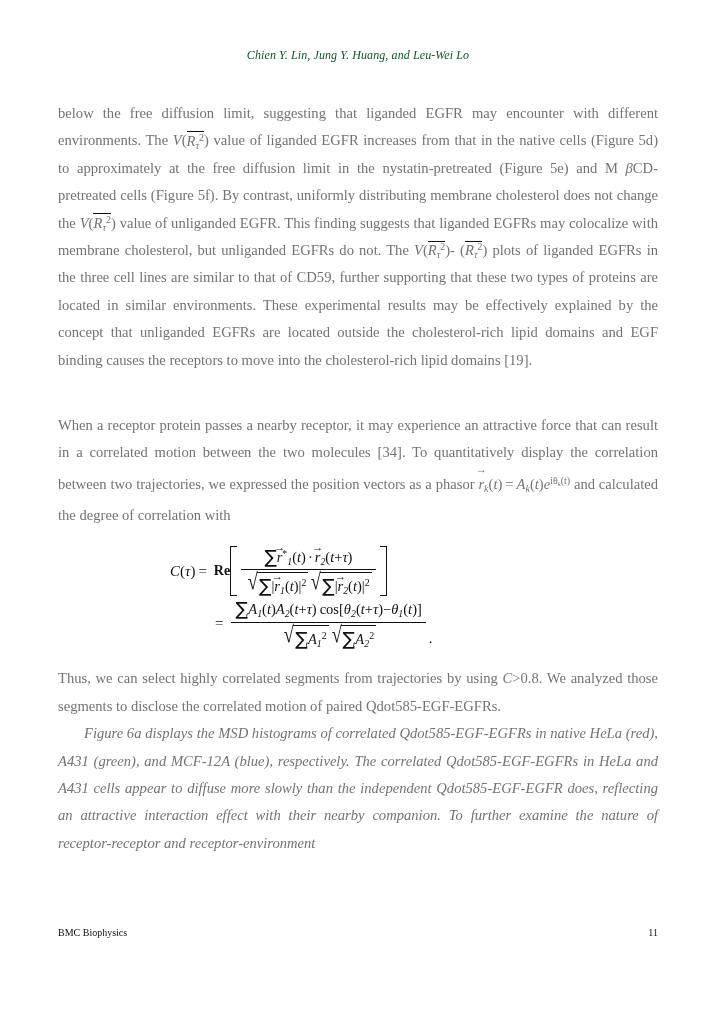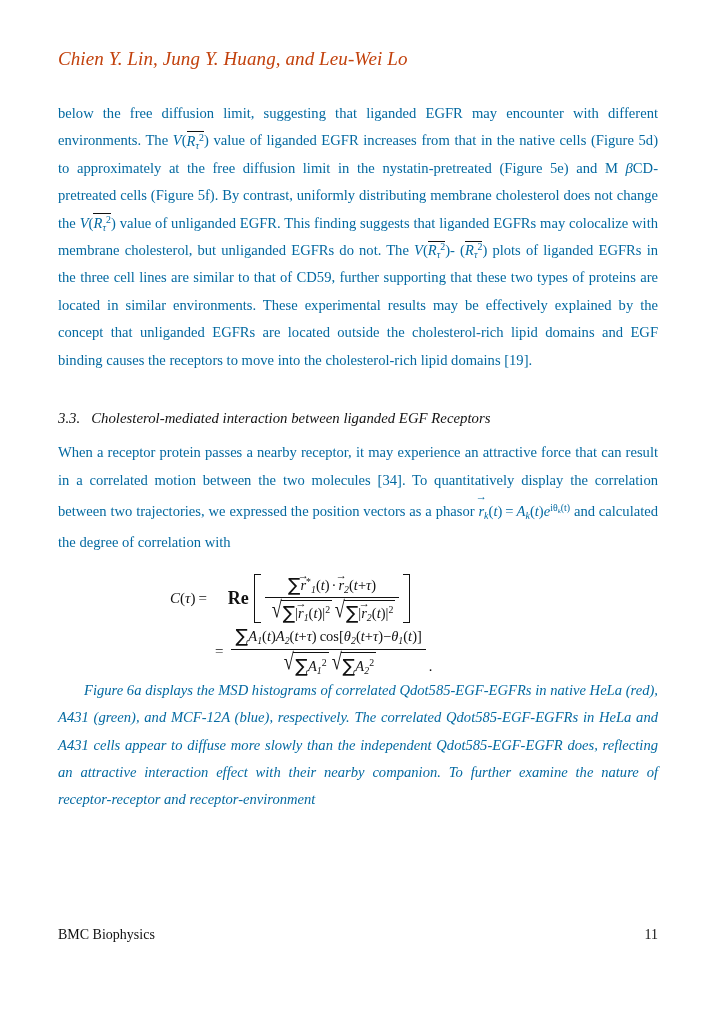--- a/index.html
+++ b/index.html
@@ -23,42 +23,42 @@
     box-sizing: border-box;
     padding: 0;
   }
 
   
   .running-header {
     position: absolute;
     left: 58px;
     top: 48px;
     width: 600px;
-    text-align: left;
-    font-style: italic;
-    font-size: 19px;
+    text-align: center;
+    font-style: italic;
+    font-size: 12px;
     letter-spacing: 0.1px;
-    color: #c2410c;
+    color: #14532d;
   }
 
   
   .column {
     position: absolute;
     left: 58px;
     top: 100px;
     width: 600px;
   }
 
   p.body {
     margin: 0;
     text-align: justify;
     text-justify: inter-word;
     font-size: 14.6px;
     line-height: 27.4px;
-    color: #0369a1;
+    color: #737373;
     -webkit-hyphens: none;
     hyphens: none;
   }
   p.body.indent {
     text-indent: 26px;
     font-style: italic;
   }
 
   
   h3.section-heading {
@@ -117,28 +117,27 @@
   .eq-line {
     display: flex;
     align-items: center;
     justify-content: flex-start;
   }
   .eq-line-1 { padding-left: 112px; }
   .eq-line-2 { padding-left: 157px; margin-top: 2px; }
 
   .eq-lhs {
     white-space: nowrap;
-    margin-right: 21px;
+    margin-right: 7px;
     font-size: 15px;
   }
   .eq-re {
     font-style: normal;
     font-weight: bold;
-    margin-right: 5px;
-    font-size: 18px;
+    font-size: 14px;
     text-align: center;
   }
   .eq-eq-sign {
     margin-right: 8px;
     font-size: 15px;
   }
 
   
   .bracket {
     display: inline-block;
@@ -218,40 +217,39 @@
 
   
   .footer {
     position: absolute;
     left: 58px;
     top: 927px;
     width: 600px;
     display: flex;
     justify-content: space-between;
     align-items: baseline;
-    font-size: 14px;
+    font-size: 10px;
     color: #111;
   }
 </style>
 </head>
 <body>
 
 <div class="page">
 
   <div class="running-header">
     <span>Chien Y. Lin, Jung Y. Huang, and Leu-Wei Lo</span>
   </div>
 
   <div class="column">
 
     <p class="body"><span>below the free diffusion limit, suggesting that liganded EGFR may encounter with different environments. The </span><span class="mi"><span>V</span><span class="mup">(</span><span class="ovl"><span>R</span><span class="msub">τ</span><span class="msup">2</span></span><span class="mup">)</span></span><span> value of liganded EGFR increases from that in the native cells (Figure 5d) to approximately at the free diffusion limit in the nystatin-pretreated (Figure 5e) and M </span><span class="mi">β</span><span>CD-pretreated cells (Figure 5f). By contrast, uniformly distributing membrane cholesterol does not change the </span><span class="mi"><span>V</span><span class="mup">(</span><span class="ovl"><span>R</span><span class="msub">τ</span><span class="msup">2</span></span><span class="mup">)</span></span><span> value of unliganded EGFR. This finding suggests that liganded EGFRs may colocalize with membrane cholesterol, but unliganded EGFRs do not. The </span><span class="mi"><span>V</span><span class="mup">(</span><span class="ovl"><span>R</span><span class="msub">τ</span><span class="msup">2</span></span><span class="mup">)</span></span><span>- </span><span class="mi"><span class="mup">(</span><span class="ovl"><span>R</span><span class="msub">τ</span><span class="msup">2</span></span><span class="mup">)</span></span><span> plots of liganded EGFRs in the three cell lines are similar to that of CD59, further supporting that these two types of proteins are located in similar environments. These experimental results may be effectively explained by the concept that unliganded EGFRs are located outside the cholesterol-rich lipid domains and EGF binding causes the receptors to move into the cholesterol-rich lipid domains [19].</span></p>
 
     <div class="gap-before-heading"></div>
 
-    <h3 class="section-heading"><span class="secnum">3.3.</span><span>Cholesterol-mediated interaction between liganded EGF Receptors</span></h3>
 
     <div class="gap-after-heading"></div>
 
     <p class="body"><span>When a receptor protein passes a nearby receptor, it may experience an attractive force that can result in a correlated motion between the two molecules [34]. To quantitatively display the correlation between two trajectories, we expressed the position vectors as a phasor </span><span class="mi"><span class="vecwrap"><span class="arrow">→</span><span>r</span></span><span class="msub">k</span><span class="mup">(</span><span>t</span><span class="mup">)</span><span class="mathspace"></span><span class="mup">=</span><span class="mathspace"></span><span>A</span><span class="msub">k</span><span class="mup">(</span><span>t</span><span class="mup">)</span><span>e</span><span class="msup"><span>i</span><span>θ</span><span class="msub">k</span><span class="mup">(</span><span>t</span><span class="mup">)</span></span></span><span> and calculated the degree of correlation with</span></p>
 
     <div class="equation-block">
 
       <div class="eq-line eq-line-1">
         <span class="eq-lhs mi"><span>C</span><span class="mup">(</span><span>τ</span><span class="mup">)</span><span class="mathspace"></span><span class="mup">=</span></span>
         <span class="eq-re">Re</span>
@@ -280,20 +278,21 @@
                 <span class="radicand"><span class="bigsum">∑</span><span class="sumsub">t</span><span>A</span><span class="msub">1</span><span class="msup">2</span></span>
               </span><span class="sqrt">
                 <span class="radsign">√</span>
                 <span class="radicand"><span class="bigsum">∑</span><span class="sumsub">t</span><span>A</span><span class="msub">2</span><span class="msup">2</span></span>
               </span></span>
         </span>
         <span class="eq-period">.</span>
       </div>
     </div>
 
+    <p class="body" style="margin-top:16px;"><span>Thus, we can select highly correlated segments from trajectories by using </span><span class="mi">C</span><span>&gt;0.8. We analyzed those segments to disclose the correlated motion of paired Qdot585-EGF-EGFRs.</span></p>
 
     <p class="body indent"><span>Figure 6a displays the MSD histograms of correlated Qdot585-EGF-EGFRs in native HeLa (red), A431 (green), and MCF-12A (blue), respectively. The correlated Qdot585-EGF-EGFRs in HeLa and A431 cells appear to diffuse more slowly than the independent Qdot585-EGF-EGFR does, reflecting an attractive interaction effect with their nearby companion. To further examine the nature of receptor-receptor and receptor-environment</span></p>
 
   </div>
 
   <div class="footer">
     <span>BMC Biophysics</span>
     <span>11</span>
   </div>
 

